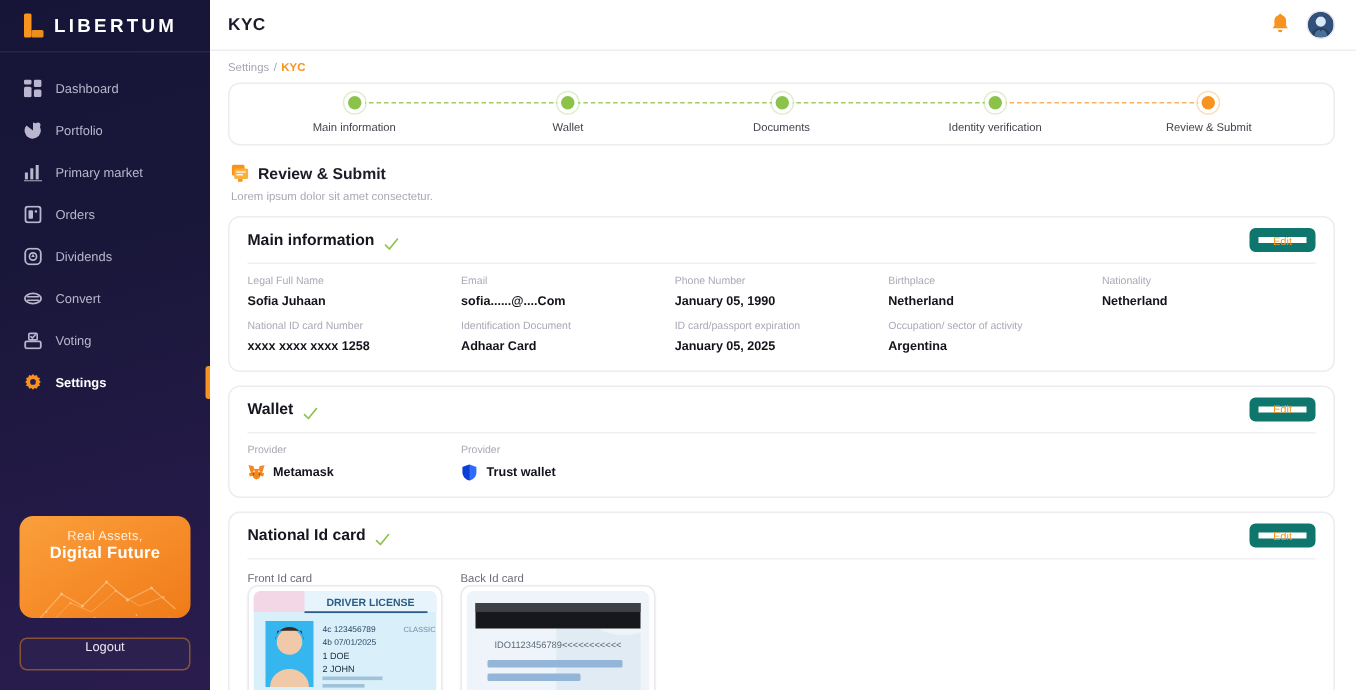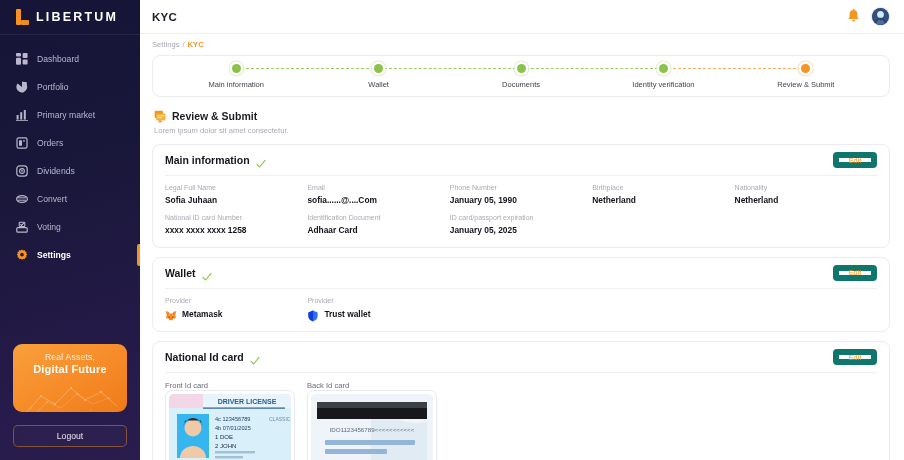--- a/index.html
+++ b/index.html
@@ -51,21 +51,21 @@
     padding-top: 8px;
   }
   .promo .p1 { font-size: 8.6px; color: #fff6ea; opacity: .92; letter-spacing: .2px; }
   .promo .p2 { font-size: 11px; color: #fff; font-weight: 700; letter-spacing: .2px; margin-top: 1px; }
   .promo-art {
     position: absolute; left: 0; right: 0; bottom: -6px; height: 44px; opacity: .55;
   }
   .logout {
     position: absolute; left: 13px; right: 13px; top: 425px; height: 22px;
     border: 1px solid rgba(247,147,30,0.45); border-radius: 5px;
-    color: #e9e6f2; font-size: 8.6px; display: flex; align-items: center; justify-content: center;
+    color: #e9e6f2; font-size: 8.6px; display: flex; justify-content: center;
     cursor: pointer; background: rgba(255,255,255,0.02);
   }
 
   
   #main { flex: 1; height: 460px; background: #ffffff; position: relative; overflow: hidden; }
   .topbar {
     height: 34px; border-bottom: 1px solid #ededf2;
     display: flex; align-items: center; padding: 0 14px 0 12px;
   }
   .page-title { font-size: 11.5px; color: #1c1c28; font-weight: 600; letter-spacing: .3px; }
@@ -394,20 +394,24 @@
             <div class="fvalue">xxxx xxxx xxxx 1258</div>
           </div>
           <div class="fld">
             <div class="flabel">Identification Document</div>
             <div class="fvalue">Adhaar Card</div>
           </div>
           <div class="fld">
             <div class="flabel">ID card/passport expiration</div>
             <div class="fvalue">January 05, 2025</div>
           </div>
+          <div class="fld">
+            <div class="flabel">Occupation/ sector of activity</div>
+            <div class="fvalue">Argentina</div>
+          </div>
           <div class="fld"></div>
         </div>
       </div>
 
       <div class="card">
         <div class="card-head">
           <span class="card-title">Wallet</span>
           <span class="check">
             <svg width="10" height="10" viewBox="0 0 10 10">
                 <path d="M1 5.4 L3.6 8 L9 1.4" stroke="#8BC34A" stroke-width="1.1" fill="none" stroke-linecap="round" stroke-linejoin="round"></path>

